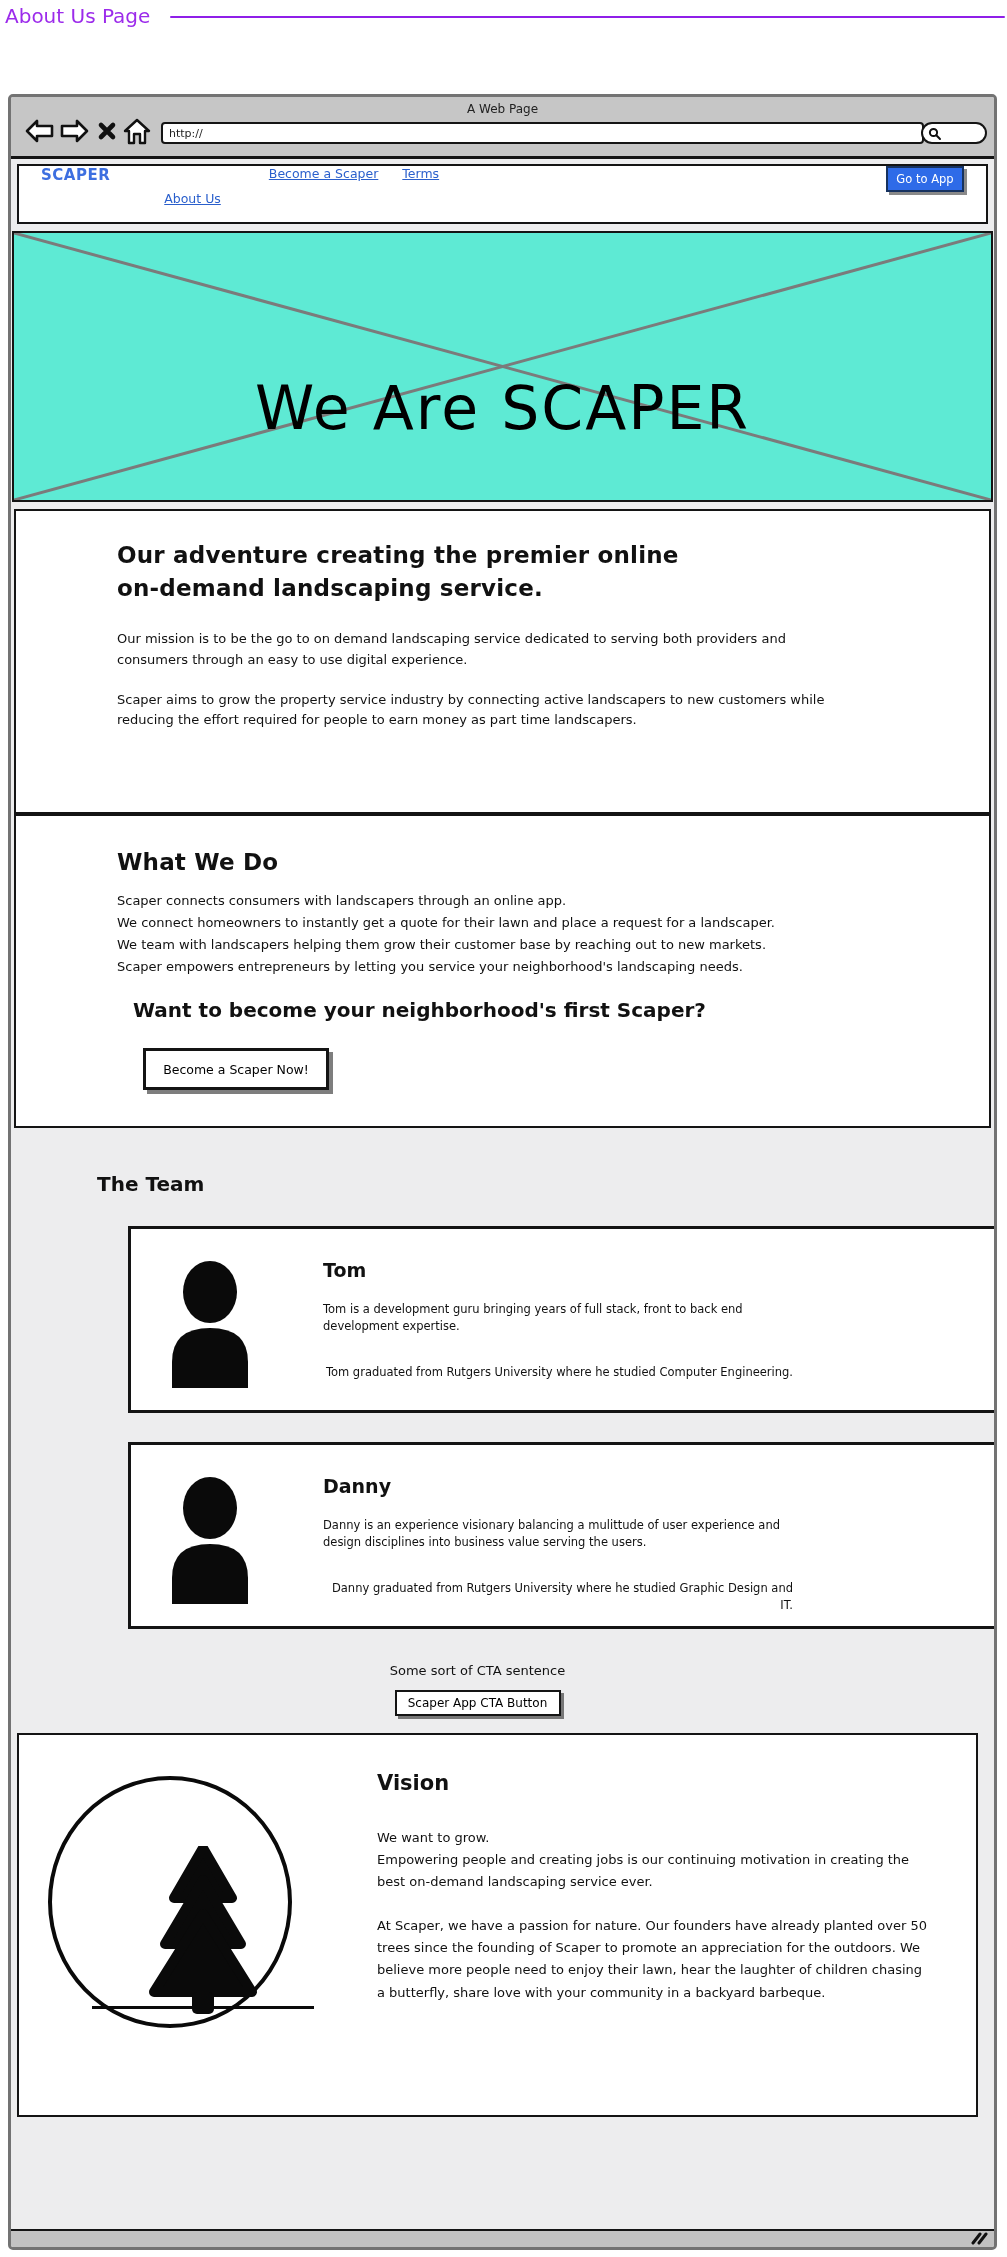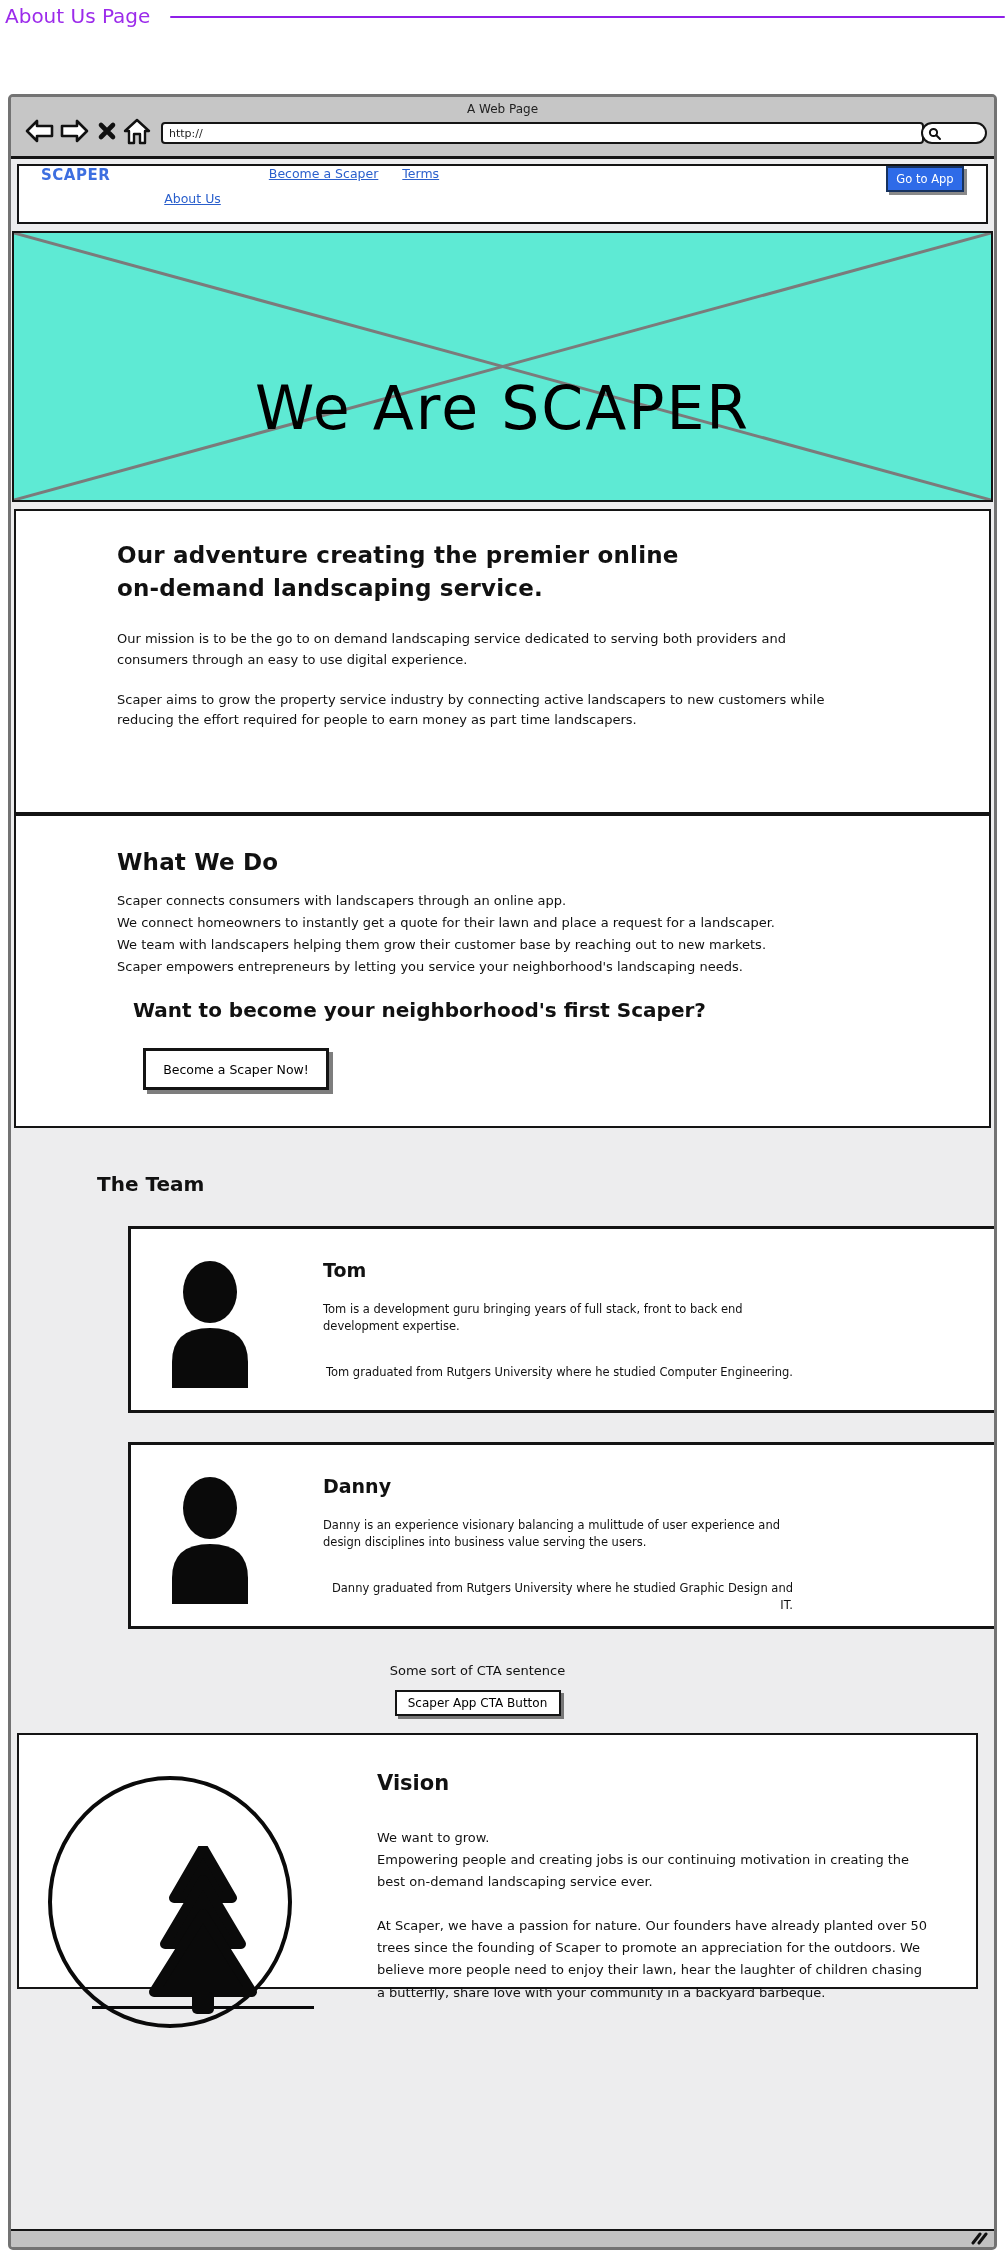--- a/index.html
+++ b/index.html
@@ -68,21 +68,21 @@
   .member-bio { position:absolute; left:192px; top:72px; width:470px; font-size:11.5px; line-height:1.5; }
   .member-bio p + p { margin-top:28px;text-align:right; }
 
   .cta-sentence { margin-top:34px; text-align:center; font-size:13px; transform:translateX(-25px); }
   .cta-btn-row { margin-top:12px; text-align:center; transform:translateX(-25px); }
   .cta-button { width:166px; height:26px; background:#fff; border:2.5px solid #141414;
                 box-shadow:3px 3px 0 rgba(40,40,40,0.6); font-family:"DejaVu Sans",sans-serif;
                 font-size:12px; cursor:pointer; }
 
   
-  .vision { position:relative; margin:17px 0 0 6px; width:961px; height:256px; background:#fff;
+  .vision { position:relative; margin:17px 0 0 6px; width:961px; height:384px; background:#fff;
             border:2.5px solid #141414; }
   .vision-circle { position:absolute; left:29px; top:41px; width:244px; height:252px;
                    border:4px solid #0a0a0a; border-radius:50%; }
   .vision-ground { position:absolute; left:40px; top:226px; width:222px; height:3px; background:#0a0a0a; }
   .vision-tree { position:absolute; left:76px; top:66px; }
   .vision-head { position:absolute; left:358px; top:36px; font-size:21px; font-weight:bold; }
   .vision-body { position:absolute; left:358px; top:92px; width:552px; font-size:13px; line-height:1.7; }
   .vision-body .p2 { margin-top:22px; }
 
   

